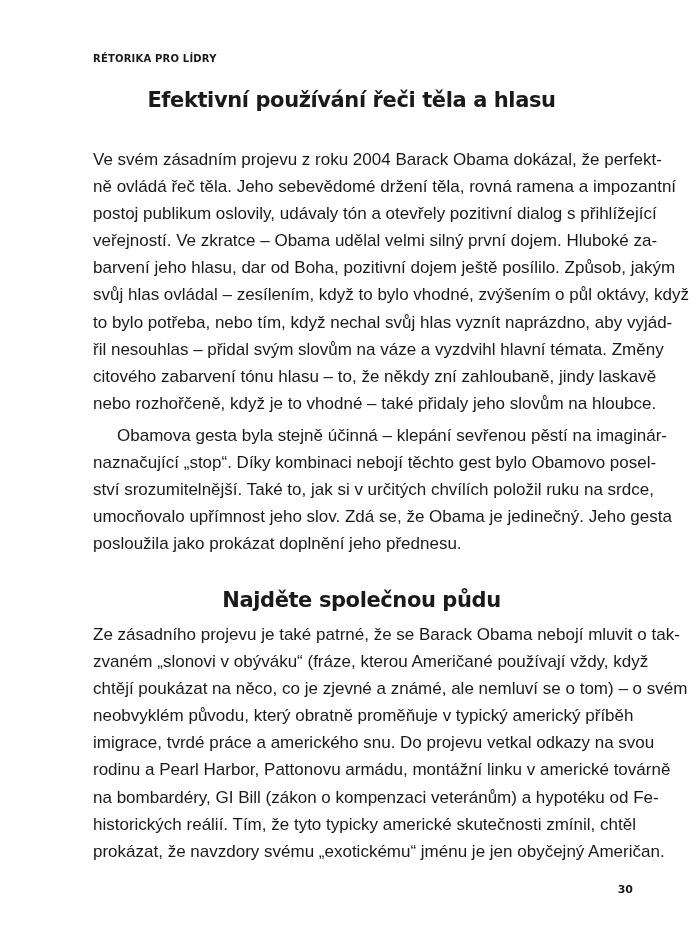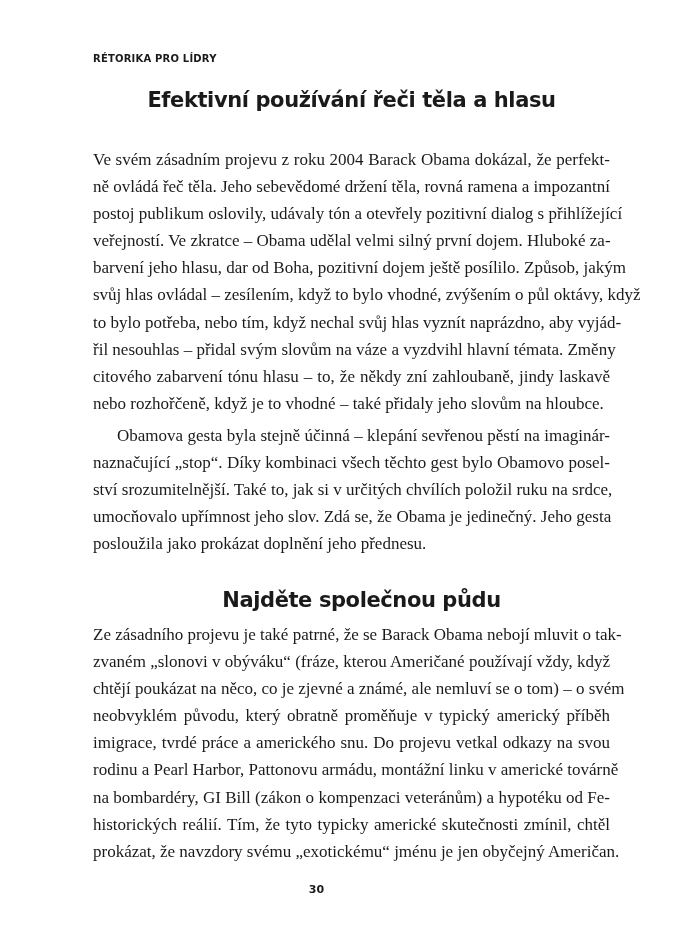--- a/index.html
+++ b/index.html
@@ -1,23 +1,23 @@
 <!DOCTYPE html>
 <html><head>
 <meta charset="utf-8">
 <style>
   html, body { margin:0; padding:0; background:#fff; }
   body { width:700px; height:946px; position:relative; overflow:hidden; color:#1a1a1a; }
   .running-head { position:absolute; left:93px; top:53px; font-family:"DejaVu Sans", sans-serif; font-weight:bold; font-size:10px; letter-spacing:0.2px; }
   .heading { position:absolute; left:93px; width:517px; text-align:center; font-family:"DejaVu Sans", sans-serif; font-weight:bold; font-size:21px; letter-spacing:-0.4px; }
-  .body-text { position:absolute; left:93px; width:517px; font-family:Liberation Serif, serif; font-size:17px; line-height:27.1px; }
+  .body-text { position:absolute; left:93px; width:517px; font-family:Liberation Sans, sans-serif; font-size:17px; line-height:27.1px; }
   .line { display:block; height:27.1px; white-space:nowrap; text-align:justify; text-align-last:justify; }
   .line.last { text-align-last:left; }
   .line.indent { text-indent:24px; }
-  .page-number { position:absolute; left:0; width:633px; top:883px; text-align:center; font-family:"DejaVu Sans", sans-serif; font-weight:bold; font-size:11px; }
+  .page-number { position:absolute; left:0; width:633px; top:883px; text-align:right; font-family:"DejaVu Sans", sans-serif; font-weight:bold; font-size:11px; }
 </style>
 </head>
 <body>
 
 <div class="running-head">RÉTORIKA PRO LÍDRY</div>
 
 <h2 class="heading" style="top:88px;margin:0;">Efektivní používání řeči těla a hlasu</h2>
 
 <div class="body-text" style="top:146px;">
   <span class="line">Ve svém zásadním projevu z roku 2004 Barack Obama dokázal, že perfekt-</span>
@@ -27,21 +27,21 @@
   <span class="line">barvení jeho hlasu, dar od Boha, pozitivní dojem ještě posílilo. Způsob, jakým</span>
   <span class="line">svůj hlas ovládal – zesílením, když to bylo vhodné, zvýšením o půl oktávy, když</span>
   <span class="line">to bylo potřeba, nebo tím, když nechal svůj hlas vyznít naprázdno, aby vyjád-</span>
   <span class="line">řil nesouhlas – přidal svým slovům na váze a vyzdvihl hlavní témata. Změny</span>
   <span class="line">citového zabarvení tónu hlasu – to, že někdy zní zahloubaně, jindy laskavě</span>
   <span class="line last">nebo rozhořčeně, když je to vhodné – také přidaly jeho slovům na hloubce.</span>
 </div>
 
 <div class="body-text" style="top:422px;">
   <span class="line indent">Obamova gesta byla stejně účinná – klepání sevřenou pěstí na imaginár-</span>
-  <span class="line">naznačující „stop“. Díky kombinaci všech těchto gest bylo Obamovo posel-</span>
+  <span class="line">naznačující „stop“. Díky kombinaci nebojí těchto gest bylo Obamovo posel-</span>
   <span class="line">ství srozumitelnější. Také to, jak si v určitých chvílích položil ruku na srdce,</span>
   <span class="line">umocňovalo upřímnost jeho slov. Zdá se, že Obama je jedinečný. Jeho gesta</span>
   <span class="line last">posloužila jako prokázat doplnění jeho přednesu.</span>
 </div>
 
 <h2 class="heading" style="top:578px;margin:10px;">Najděte společnou půdu</h2>
 
 <div class="body-text" style="top:621px;">
   <span class="line">Ze zásadního projevu je také patrné, že se Barack Obama nebojí mluvit o tak-</span>
   <span class="line">zvaném „slonovi v obýváku“ (fráze, kterou Američané používají vždy, když</span>

